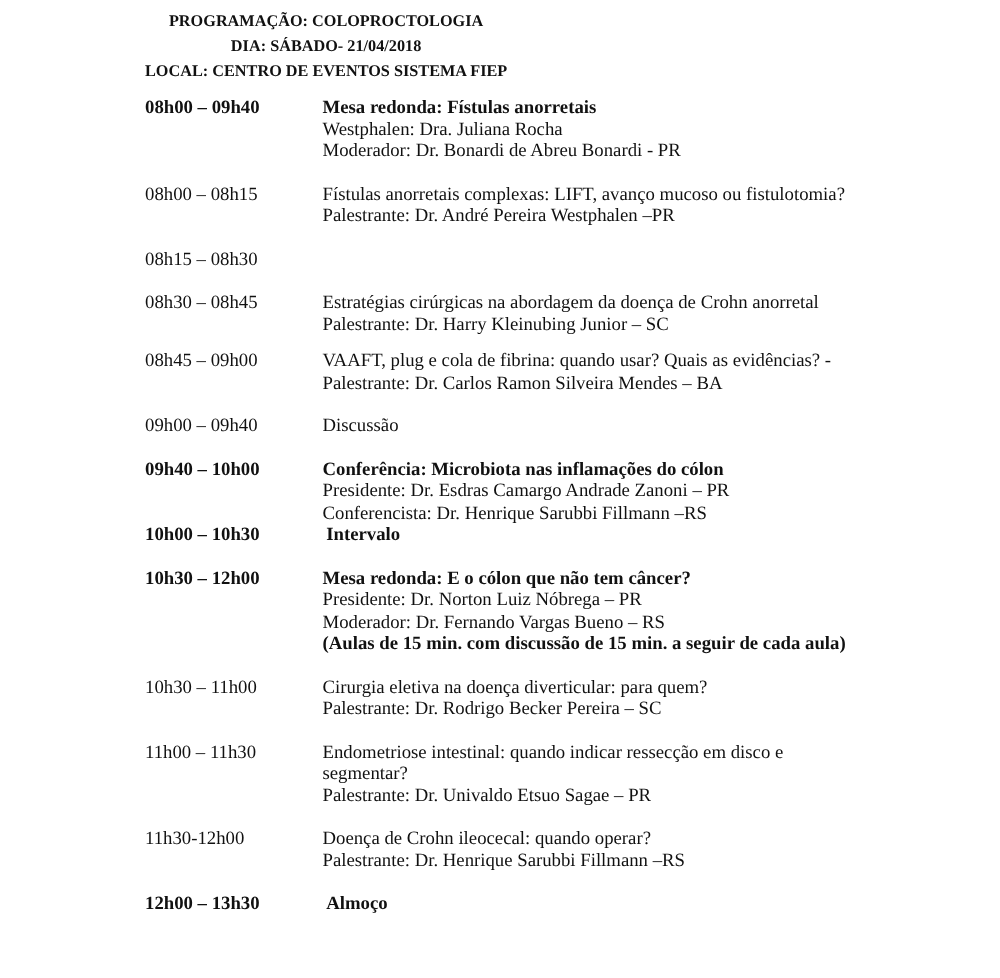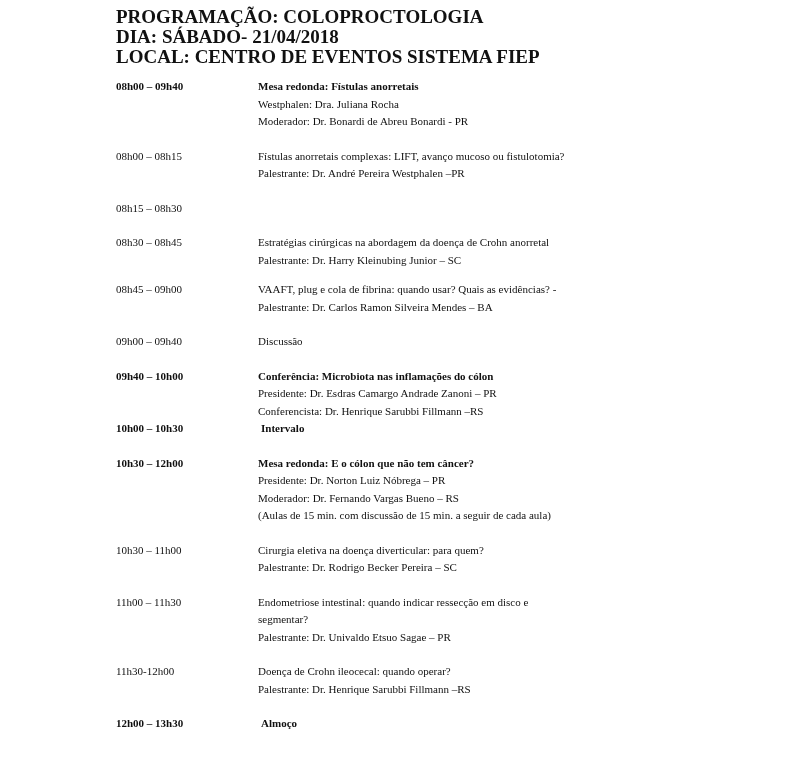--- a/index.html
+++ b/index.html
@@ -1,25 +1,25 @@
 <!DOCTYPE html>
 <html><head>
 <meta charset="utf-8">
 <style>
   html, body { margin: 0; padding: 0; background: #ffffff; }
   body {
     width: 800px; height: 782px; overflow: hidden; position: relative;
     font-family: "Liberation Serif", "DejaVu Serif", serif;
     color: #111111;
   }
-  .header { position: absolute; left: 116px; top: 7px; font-weight: bold; font-size: 19px; line-height: 19.5px; }
+  .header { position: absolute; left: 116px; top: 7px; font-weight: bold; font-size: 13px; line-height: 19.5px; text-align: center; }
   .header div { white-space: nowrap; }
   .header .loc { margin-top: 1px; }
   .schedule { position: absolute; left: 116px; top: 78px; width: 680px; }
-  .row { display: flex; font-size: 11px; line-height: 17.5px; }
+  .row { display: flex; font-size: 15px; line-height: 17.5px; }
   .time { width: 142px; flex: 0 0 142px; white-space: nowrap; }
   .content { flex: 1; }
   .content div { white-space: nowrap; }
   .bold { font-weight: bold; }
   .content.indent { padding-left: 3px; }
 </style>
 </head>
 <body>
 
 <div class="header">
@@ -89,21 +89,21 @@
       <div>Intervalo</div>
     </div>
   </div>
 
   <div class="row bold" style="margin-top:17px">
     <div class="time">10h30 – 12h00</div>
     <div class="content">
       <div>Mesa redonda: E o cólon que não tem câncer?</div>
       <div style="font-weight:normal">Presidente: Dr. Norton Luiz Nóbrega – PR</div>
       <div style="font-weight:normal">Moderador: Dr. Fernando Vargas Bueno – RS</div>
-      <div style="font-weight:normal">(Aulas de 15 min. com discussão de 15 min. a seguir de cada aula)</div>
+      <div style="font-weight:bold">(Aulas de 15 min. com discussão de 15 min. a seguir de cada aula)</div>
     </div>
   </div>
 
   <div class="row" style="margin-top:17px">
     <div class="time">10h30 – 11h00</div>
     <div class="content">
       <div>Cirurgia eletiva na doença diverticular: para quem?</div>
       <div>Palestrante: Dr. Rodrigo Becker Pereira – SC</div>
     </div>
   </div>

